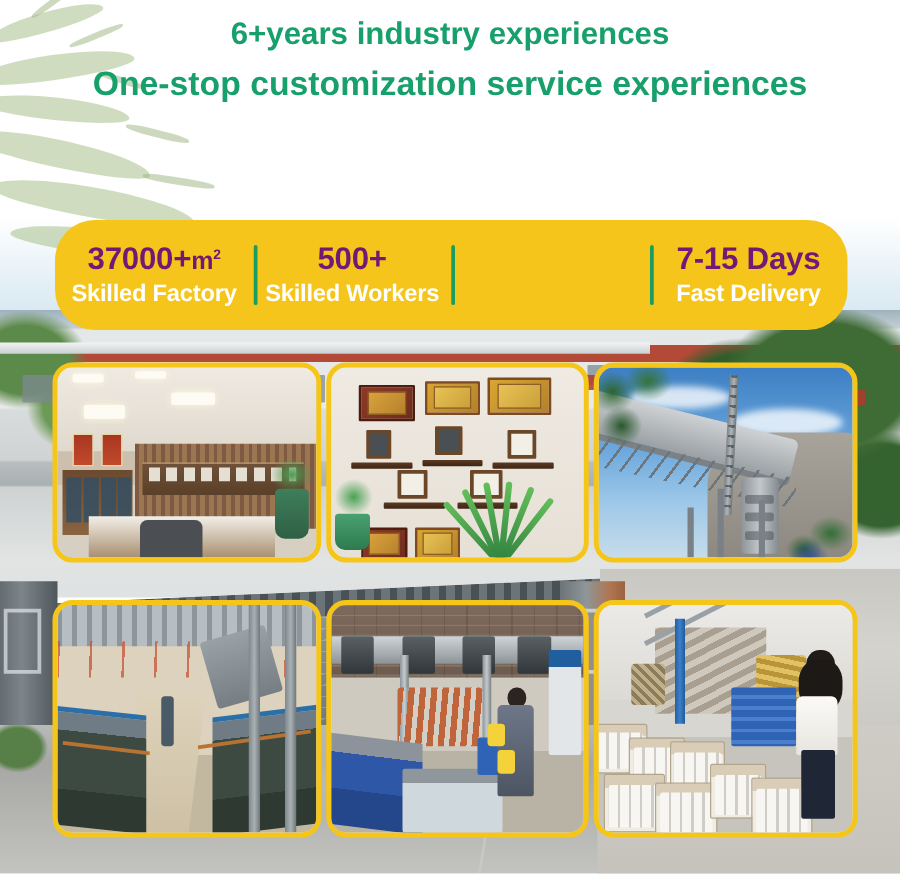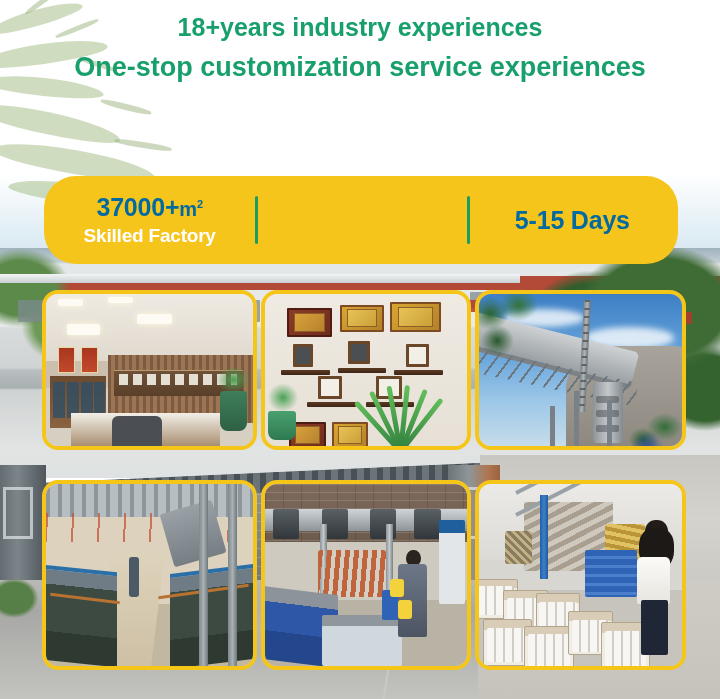--- a/index.html
+++ b/index.html
@@ -151,21 +151,21 @@
   .stat {
     flex:1; text-align:center; position:relative;
     padding:0 4px;
   }
   .stat + .stat::before {
     content:""; position:absolute; left:0; top:50%;
     transform:translateY(-50%);
     width:3px; height:48px; background:#1a9e5f; border-radius:2px;
   }
   .stat .big {
-    font-size:25px; font-weight:800; color:#0369a1; line-height:1.12;
+    font-size:25px; font-weight:800; color:#701a75; line-height:1.12;
     white-space:nowrap; letter-spacing:-.2px;
   }
   .stat .big .sq { font-size:20px; }
   .stat .big .sq sup { font-size:11px; vertical-align:super; }
   .stat .small {
     margin-top:4px;
     font-size:19px; font-weight:800; color:#ffffff; line-height:1.12;
     white-space:nowrap; letter-spacing:-.2px;
   }
 
@@ -399,37 +399,42 @@
       </div>
   </div>
 
   <div class="bg-layer bg-ground">
     <div class="patch"></div>
     <div class="seam" style="left:392px;"></div>
     <div class="grass"></div>
   </div>
 
   <div class="header">
-    <div class="sub1">18+years industry experiences</div>
+    <div class="sub1">6+years industry experiences</div>
     <div class="sub2">One-stop customization service experiences</div>
   </div>
 
   <div class="stats">
 
     <div class="stat">
       <div class="big"><span>37000+</span><span class="sq">m<sup>2</sup></span></div>
       <div class="small">Skilled Factory</div>
     </div>
 
-
     <div class="stat">
+      <div class="big">500+</div>
+      <div class="small">Skilled Workers</div>
     </div>
 
     <div class="stat">
-      <div class="big">5-15 Days</div>
+    </div>
+
+    <div class="stat">
+      <div class="big">7-15 Days</div>
+      <div class="small">Fast Delivery</div>
     </div>
 
   </div>
 
   <div class="grid">
 
     <div class="card">
       <div class="photo p1">
         <div class="ceiling"></div>
         <div class="panel" style="left:10%; top:20%; width:16%; height:7%;"></div>

